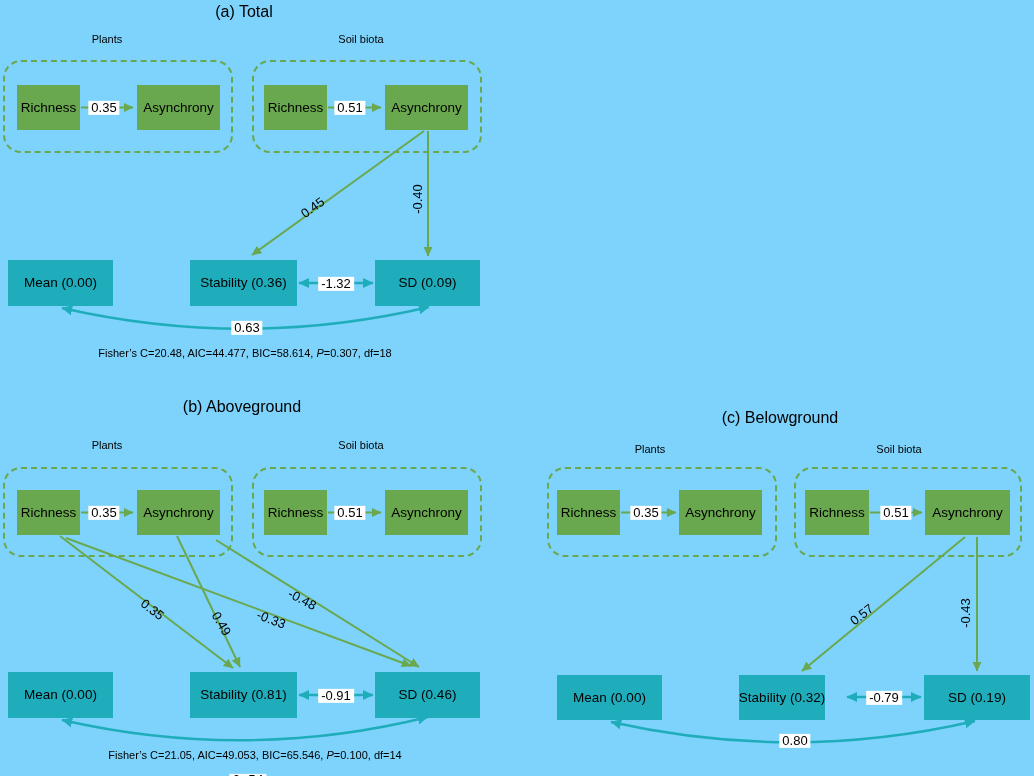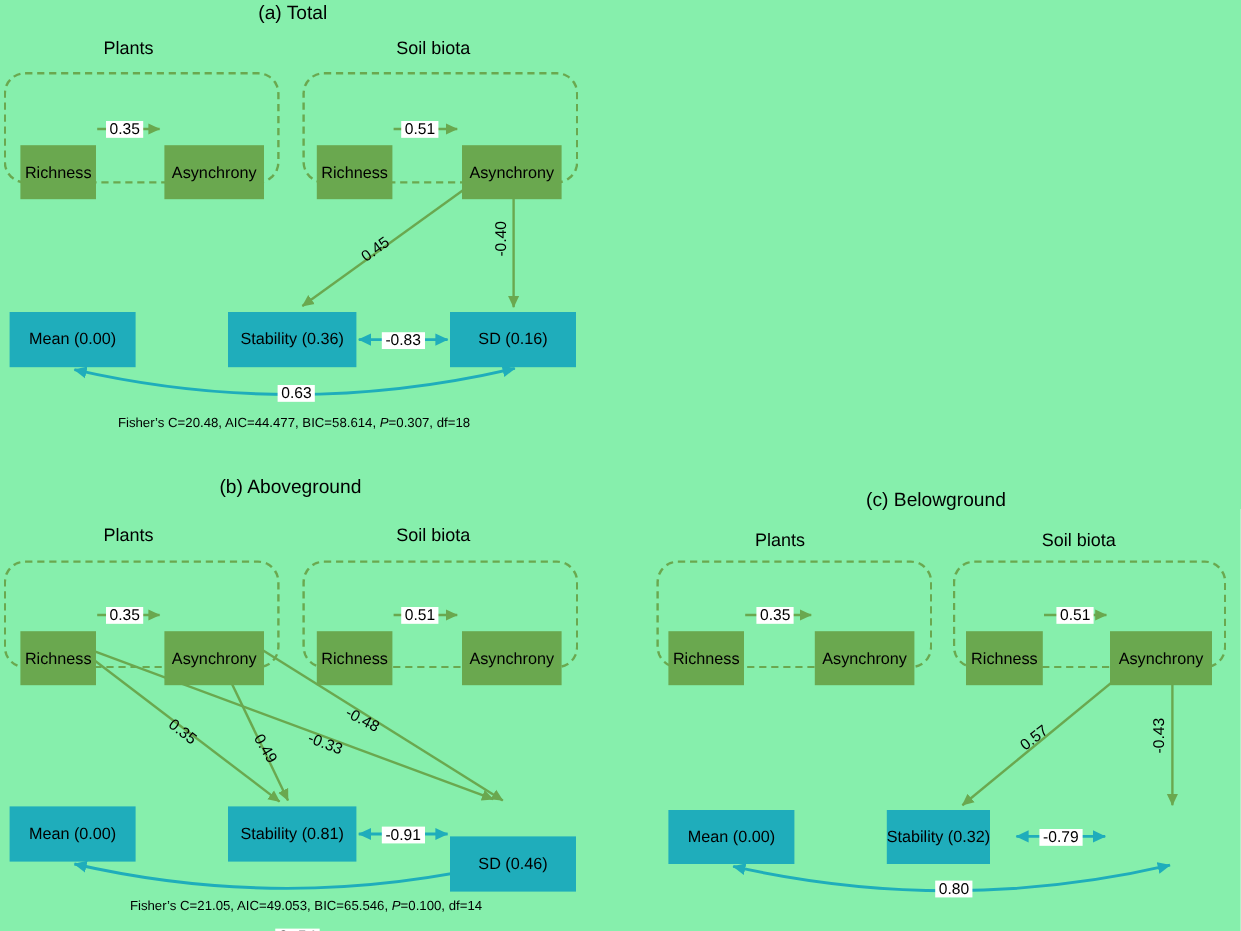--- a/index.html
+++ b/index.html
@@ -1,45 +1,45 @@
 <!DOCTYPE html>
 <html style="--green: #6aa84f; --teal: #1fadbb;"><head>
 <meta charset="utf-8">
 <style>
   :root { --green:#6aa84f; --teal:#1fadbb; }
   html,body{margin:0;padding:0;background:#fff;}
   .stage{
-    position:relative;width:1034px;height:776px;background:#86efac;
+    position:relative;width:1034px;height:776px;background:#7dd3fc;
     font-family:"Liberation Sans",sans-serif;color:#000;overflow:hidden;
   }
   .group{
     position:absolute;border:2px dashed var(--green,#6aa84f);
     border-radius:18px;box-sizing:border-box;z-index:1;background:transparent;
   }
   .svglayer{position:absolute;left:0;top:0;z-index:2;}
   .sg{stroke:var(--green,#6aa84f);stroke-width:2;fill:none;}
   .st{stroke:var(--teal,#1fadbb);stroke-width:2.4;fill:none;}
   .gnode,.tnode{
     position:absolute;display:flex;align-items:center;justify-content:center;
     font-size:13.5px;line-height:1;z-index:3;box-sizing:border-box;white-space:nowrap;
   }
-  .gnode{background:var(--green,#6aa84f);margin-top:36px;}
+  .gnode{background:var(--green,#6aa84f);}
   .tnode{background:var(--teal,#1fadbb);}
   .lbl{
     position:absolute;transform:translate(-50%,-50%);font-size:13px;
     white-space:nowrap;z-index:4;line-height:1.1;
   }
   .lbl.bg{background:#fff;padding:0 3px;}
   .lbl.rot{transform:translate(-50%,-50%) rotate(var(--r,0deg));}
   .ttl{
     position:absolute;transform:translateX(-50%);font-size:16px;
     white-space:nowrap;z-index:4;line-height:1.1;
   }
   .grplbl{
-    position:absolute;transform:translateX(-50%);font-size:15px;
+    position:absolute;transform:translateX(-50%);font-size:11px;
     white-space:nowrap;z-index:4;line-height:1.1;
   }
   .fit{
     position:absolute;transform:translateX(-50%);font-size:11px;
     white-space:nowrap;z-index:4;line-height:1.1;
   }
   .fit i{font-style:italic;}
 </style>
 </head>
 <body>
@@ -96,25 +96,25 @@
   <div class="gnode" style="left:17px;top:85px;width:63px;height:45px;">Richness</div>
   <div class="gnode" style="left:137px;top:85px;width:83px;height:45px;">Asynchrony</div>
   <div class="gnode" style="left:264px;top:85px;width:63px;height:45px;">Richness</div>
   <div class="gnode" style="left:385px;top:85px;width:83px;height:45px;">Asynchrony</div>
 
   <div class="lbl bg" style="left:104px;top:107.5px;">0.35</div>
   <div class="lbl bg" style="left:350px;top:107.5px;">0.51</div>
 
   <div class="tnode" style="left:8px;top:260px;width:105px;height:46px;">Mean (0.00)</div>
   <div class="tnode" style="left:190px;top:260px;width:107px;height:46px;">Stability (0.36)</div>
-  <div class="tnode" style="left:375px;top:260px;width:105px;height:46px;">SD (0.16)</div>
+  <div class="tnode" style="left:375px;top:260px;width:105px;height:46px;">SD (0.09)</div>
 
   <div class="lbl rot" style="left:313px;top:208px;--r:-36deg;">0.45</div>
   <div class="lbl rot" style="left:418px;top:199px;--r:-90deg;">-0.40</div>
-  <div class="lbl bg" style="left:336px;top:283.5px;">-0.83</div>
+  <div class="lbl bg" style="left:336px;top:283.5px;">-1.32</div>
   <div class="lbl bg" style="left:247px;top:328px;">0.63</div>
 
   <div class="fit" style="left:245px;top:347px;">
     <span>Fisher’s C=20.48, AIC=44.477, BIC=58.614, </span><i>P</i><span>=0.307, df=18</span>
   </div>
 
   <div class="ttl" style="left:242px;top:398px;">(b) Aboveground</div>
   <div class="grplbl" style="left:107px;top:439px;">Plants</div>
   <div class="grplbl" style="left:361px;top:439px;">Soil biota</div>
 
@@ -124,21 +124,21 @@
   <div class="gnode" style="left:17px;top:490px;width:63px;height:45px;">Richness</div>
   <div class="gnode" style="left:137px;top:490px;width:83px;height:45px;">Asynchrony</div>
   <div class="gnode" style="left:264px;top:490px;width:63px;height:45px;">Richness</div>
   <div class="gnode" style="left:385px;top:490px;width:83px;height:45px;">Asynchrony</div>
 
   <div class="lbl bg" style="left:104px;top:512.5px;">0.35</div>
   <div class="lbl bg" style="left:350px;top:512.5px;">0.51</div>
 
   <div class="tnode" style="left:8px;top:672px;width:105px;height:46px;">Mean (0.00)</div>
   <div class="tnode" style="left:190px;top:672px;width:107px;height:46px;">Stability (0.81)</div>
-  <div class="tnode" style="left:375px;top:697px;width:105px;height:46px;">SD (0.46)</div>
+  <div class="tnode" style="left:375px;top:672px;width:105px;height:46px;">SD (0.46)</div>
 
   <div class="lbl rot" style="left:152px;top:610px;--r:38deg;">0.35</div>
   <div class="lbl rot" style="left:221px;top:624px;--r:60deg;">0.49</div>
   <div class="lbl rot" style="left:271px;top:620px;--r:21deg;">-0.33</div>
   <div class="lbl rot" style="left:302px;top:600px;--r:28deg;">-0.48</div>
   <div class="lbl bg" style="left:336px;top:695.5px;">-0.91</div>
   <div class="lbl bg" style="left:248px;top:781px;font-family:Liberation Mono, monospace;">0.54</div>
 
   <div class="fit" style="left:255px;top:749px;">
     <span>Fisher’s C=21.05, AIC=49.053, BIC=65.546, </span><i>P</i><span>=0.100, df=14</span>
@@ -154,20 +154,21 @@
   <div class="gnode" style="left:557px;top:490px;width:63px;height:45px;">Richness</div>
   <div class="gnode" style="left:679px;top:490px;width:83px;height:45px;">Asynchrony</div>
   <div class="gnode" style="left:805px;top:490px;width:64px;height:45px;">Richness</div>
   <div class="gnode" style="left:925px;top:490px;width:85px;height:45px;">Asynchrony</div>
 
   <div class="lbl bg" style="left:646px;top:512.5px;">0.35</div>
   <div class="lbl bg" style="left:896px;top:512.5px;">0.51</div>
 
   <div class="tnode" style="left:557px;top:675px;width:105px;height:45px;">Mean (0.00)</div>
   <div class="tnode" style="left:739px;top:675px;width:86px;height:45px;">Stability (0.32)</div>
+  <div class="tnode" style="left:924px;top:675px;width:106px;height:45px;">SD (0.19)</div>
 
   <div class="lbl rot" style="left:862px;top:615px;--r:-38deg;">0.57</div>
   <div class="lbl rot" style="left:966px;top:613px;--r:-90deg;">-0.43</div>
   <div class="lbl bg" style="left:884px;top:697.5px;">-0.79</div>
   <div class="lbl bg" style="left:795px;top:741px;">0.80</div>
 
 
 </div>
 
 </body></html>

